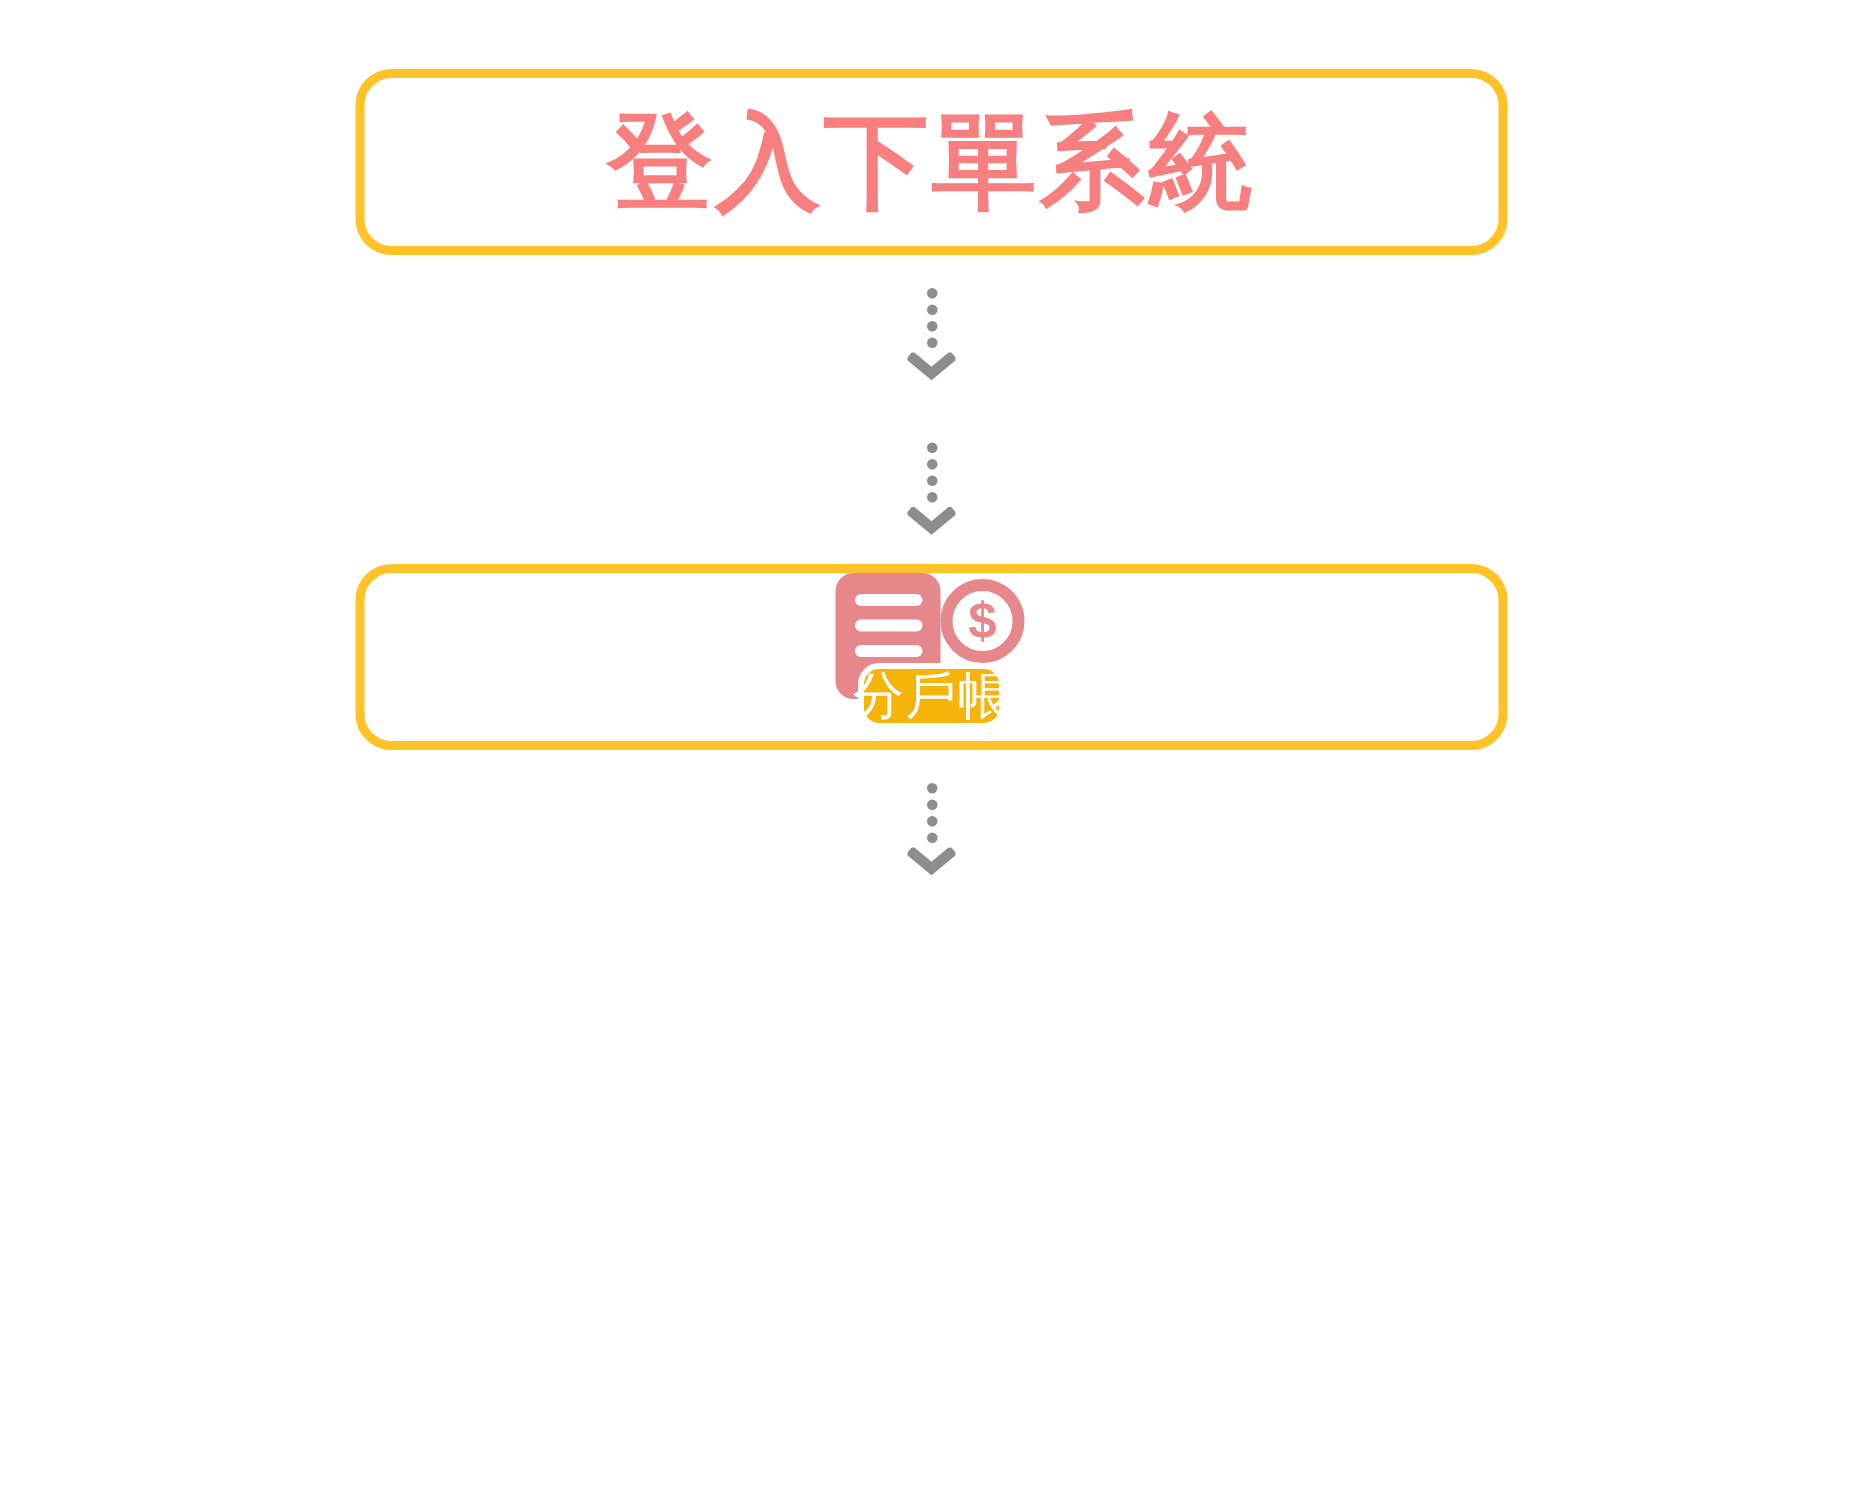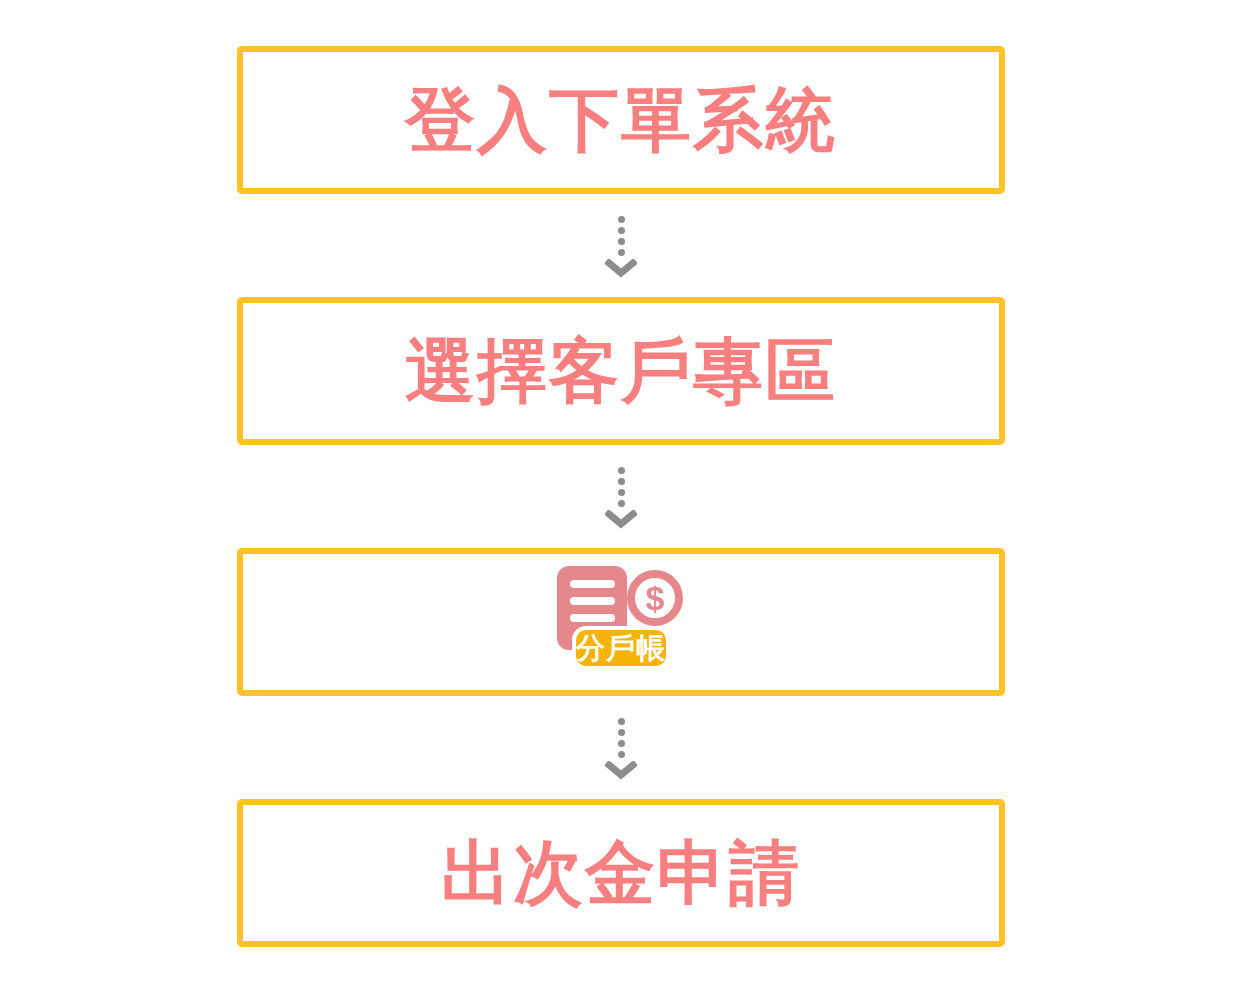--- a/index.html
+++ b/index.html
@@ -5,22 +5,22 @@
   html,body{margin:0;padding:0;background:#ffffff;}
   .canvas{
     position:relative;width:1242px;height:1000px;background:#ffffff;
     font-family:"Liberation Sans","DejaVu Sans",sans-serif;overflow:hidden;
   }
   .flow{
     position:absolute;left:237px;top:46px;width:768px;
     display:flex;flex-direction:column;
   }
   .step-box{
-    box-sizing:border-box;height:148px;background:#ffffff;
-    border:6px solid #ffc227;border-radius:5px;
+    box-sizing:border-box;height:124px;background:#ffffff;
+    border:6px solid #ffc227;border-radius:24px;
     display:flex;align-items:center;justify-content:center;gap:18px;
   }
   .step-label{
     font-size:70px;font-weight:bold;color:#f87f7f;
     letter-spacing:2px;line-height:1;white-space:nowrap;
   }
   
   .arrow{
     height:103px;display:flex;flex-direction:column;
     align-items:center;justify-content:center;
@@ -40,21 +40,21 @@
     background:#e5878b;border-radius:12px;
   }
   .ledger .bar{
     position:absolute;left:13px;width:45px;height:8px;
     border-radius:4px;background:#ffffff;
   }
   .bar.b1{top:14px;} .bar.b2{top:31px;} .bar.b3{top:48px;}
   .badge{
     position:absolute;left:15px;top:60px;width:98px;height:44px;
     box-sizing:border-box;background:#f6b40a;border:4px solid #ffffff;
-    border-radius:14px;color:#ffffff;font-size:29px;font-weight:bold;
+    border-radius:14px;color:#ffffff;font-size:34px;font-weight:normal;
     display:flex;align-items:center;justify-content:center;
     letter-spacing:1px;line-height:1;white-space:nowrap;
   }
 </style>
 </head>
 <body>
 
 <div class="canvas">
   <div class="flow">
 
@@ -65,23 +65,20 @@
     <div class="arrow">
       <span class="dot"></span>
       <span class="dot"></span>
       <span class="dot"></span>
       <span class="dot"></span>
       <svg class="chev" width="32" height="19" viewBox="0 0 32 19">
         <polyline points="4,4 16,14 28,4" fill="none" stroke="#8d8d8d" stroke-width="7" stroke-linecap="square" stroke-linejoin="miter"></polyline>
       </svg>
     </div>
 
-    <div class="step-box">
-      <span class="step-label">選擇客戶專區</span>
-    </div>
 
     <div class="arrow">
       <span class="dot"></span>
       <span class="dot"></span>
       <span class="dot"></span>
       <span class="dot"></span>
       <svg class="chev" width="32" height="19" viewBox="0 0 32 19">
         <polyline points="4,4 16,14 28,4" fill="none" stroke="#8d8d8d" stroke-width="7" stroke-linecap="square" stroke-linejoin="miter"></polyline>
       </svg>
     </div>
@@ -103,18 +100,15 @@
     <div class="arrow">
       <span class="dot"></span>
       <span class="dot"></span>
       <span class="dot"></span>
       <span class="dot"></span>
       <svg class="chev" width="32" height="19" viewBox="0 0 32 19">
         <polyline points="4,4 16,14 28,4" fill="none" stroke="#8d8d8d" stroke-width="7" stroke-linecap="square" stroke-linejoin="miter"></polyline>
       </svg>
     </div>
 
-    <div class="step-box">
-      <span class="step-label">出次金申請</span>
-    </div>
 
   </div>
 </div>
 
 </body></html>

